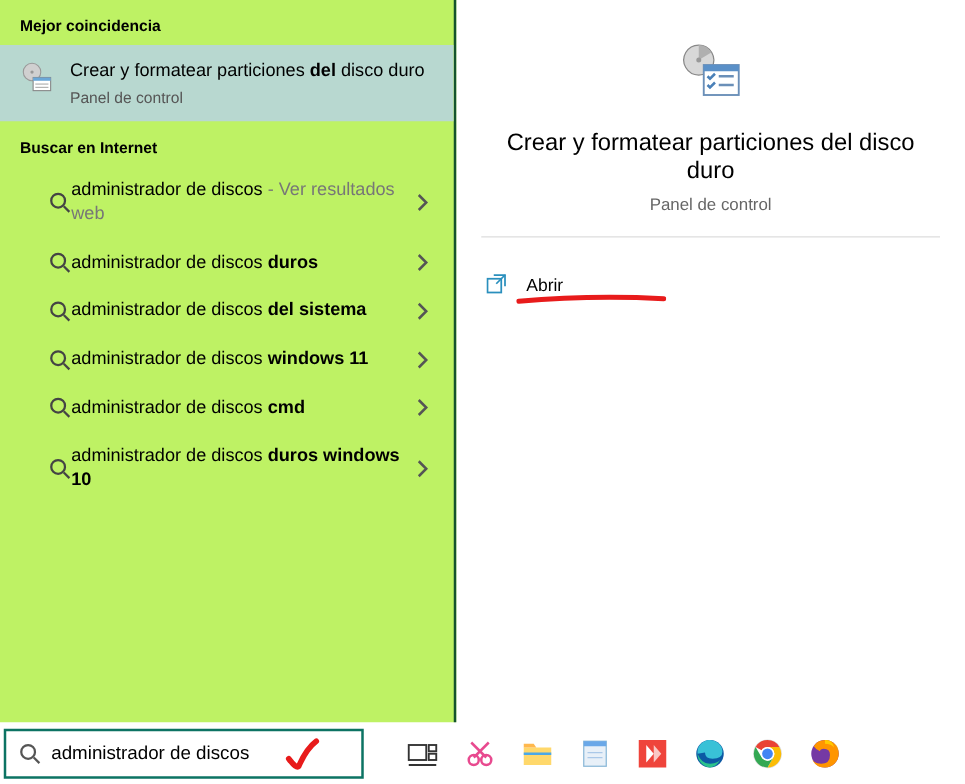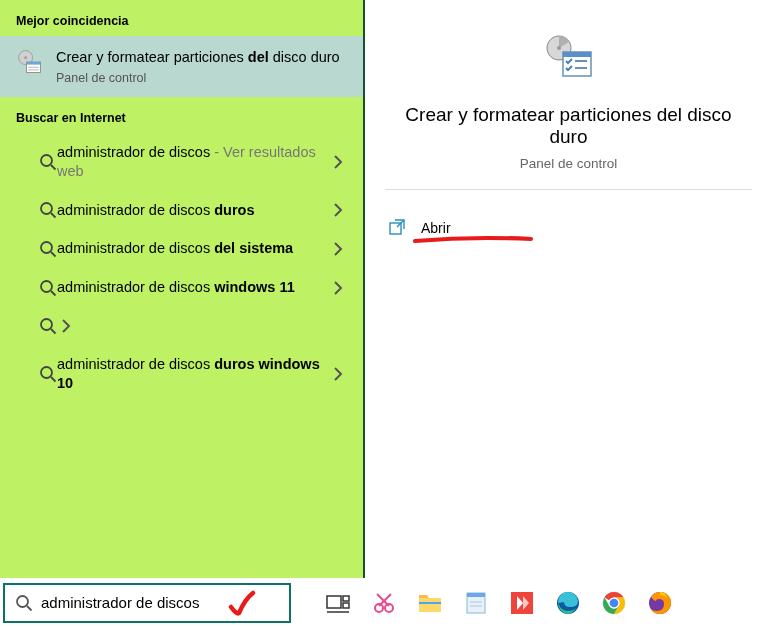--- a/index.html
+++ b/index.html
@@ -99,20 +99,21 @@
     <div class="sug-text"><span>administrador de discos </span><span class="bold">windows 11</span><span></span><span class="sug-sub"></span></div>
     <svg class="chev" viewBox="0 0 18 18" fill="none" stroke="#555" stroke-width="2">
             <path d="M6 3 l6 6 l-6 6"></path>
           </svg>
         </div>
         <div class="suggestion">
     <svg class="sug-icon" viewBox="0 0 18 18" fill="none" stroke="#444" stroke-width="1.8">
             <circle cx="7.5" cy="7.5" r="5.5"></circle>
             <line x1="12" y1="12" x2="16.5" y2="16.5"></line>
           </svg>
+    <div class="sug-text"><span>administrador de discos </span><span class="bold">cmd</span><span></span><span class="sug-sub"></span></div>
     <svg class="chev" viewBox="0 0 18 18" fill="none" stroke="#555" stroke-width="2">
             <path d="M6 3 l6 6 l-6 6"></path>
           </svg>
         </div>
         <div class="suggestion">
     <svg class="sug-icon" viewBox="0 0 18 18" fill="none" stroke="#444" stroke-width="1.8">
             <circle cx="7.5" cy="7.5" r="5.5"></circle>
             <line x1="12" y1="12" x2="16.5" y2="16.5"></line>
           </svg>
     <div class="sug-text"><span>administrador de discos </span><span class="bold">duros windows 10</span><span></span><span class="sug-sub"></span></div>

